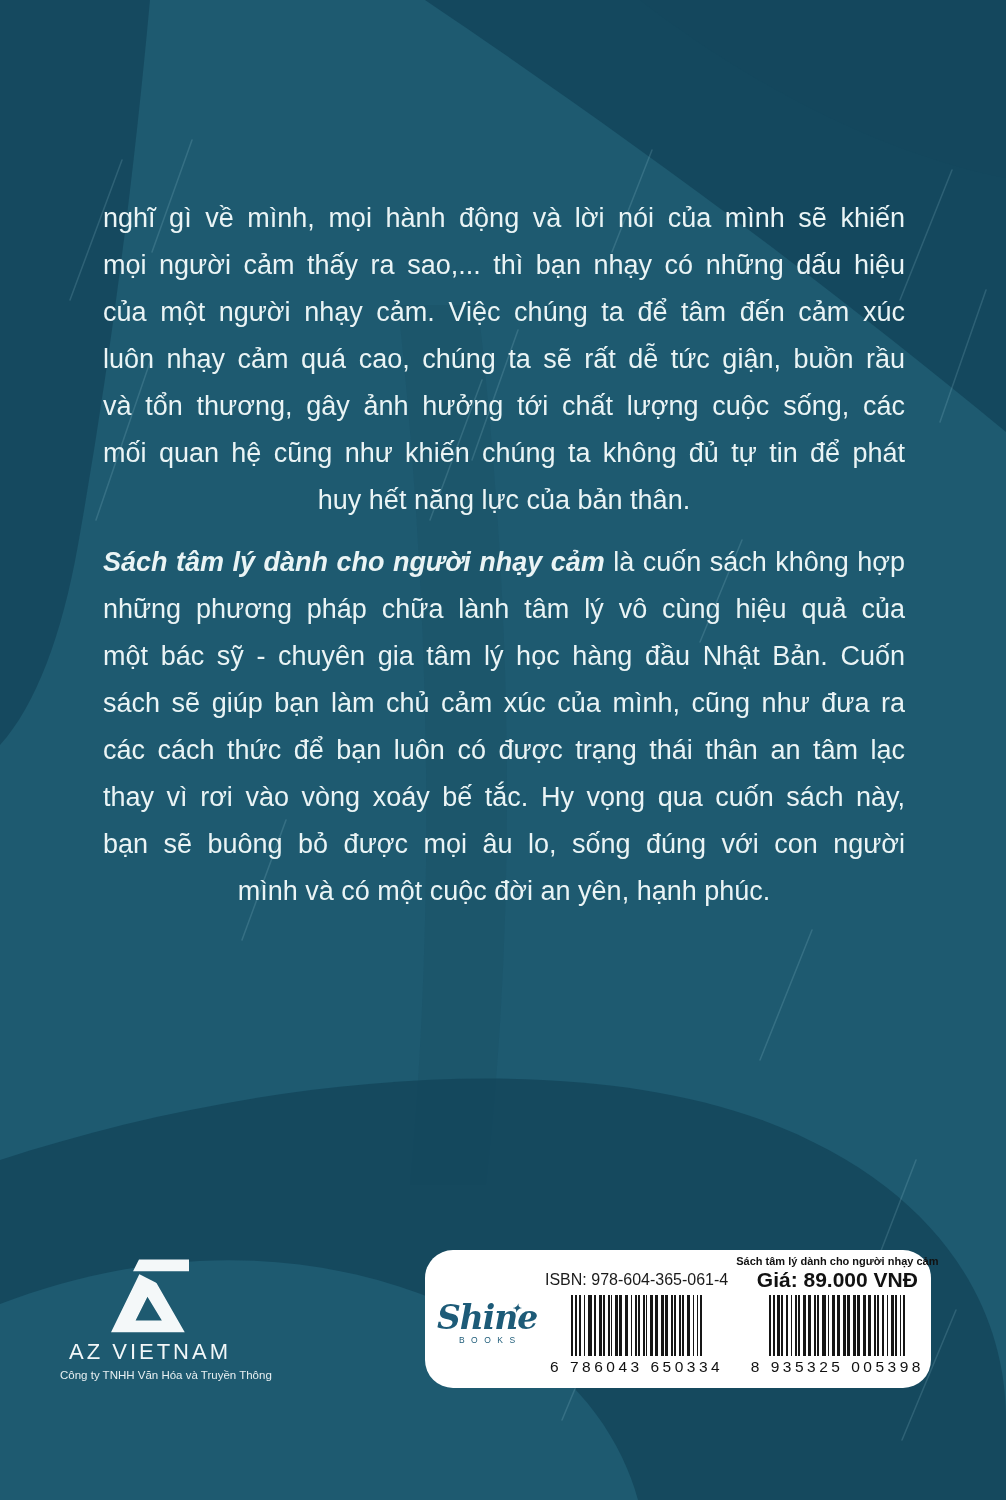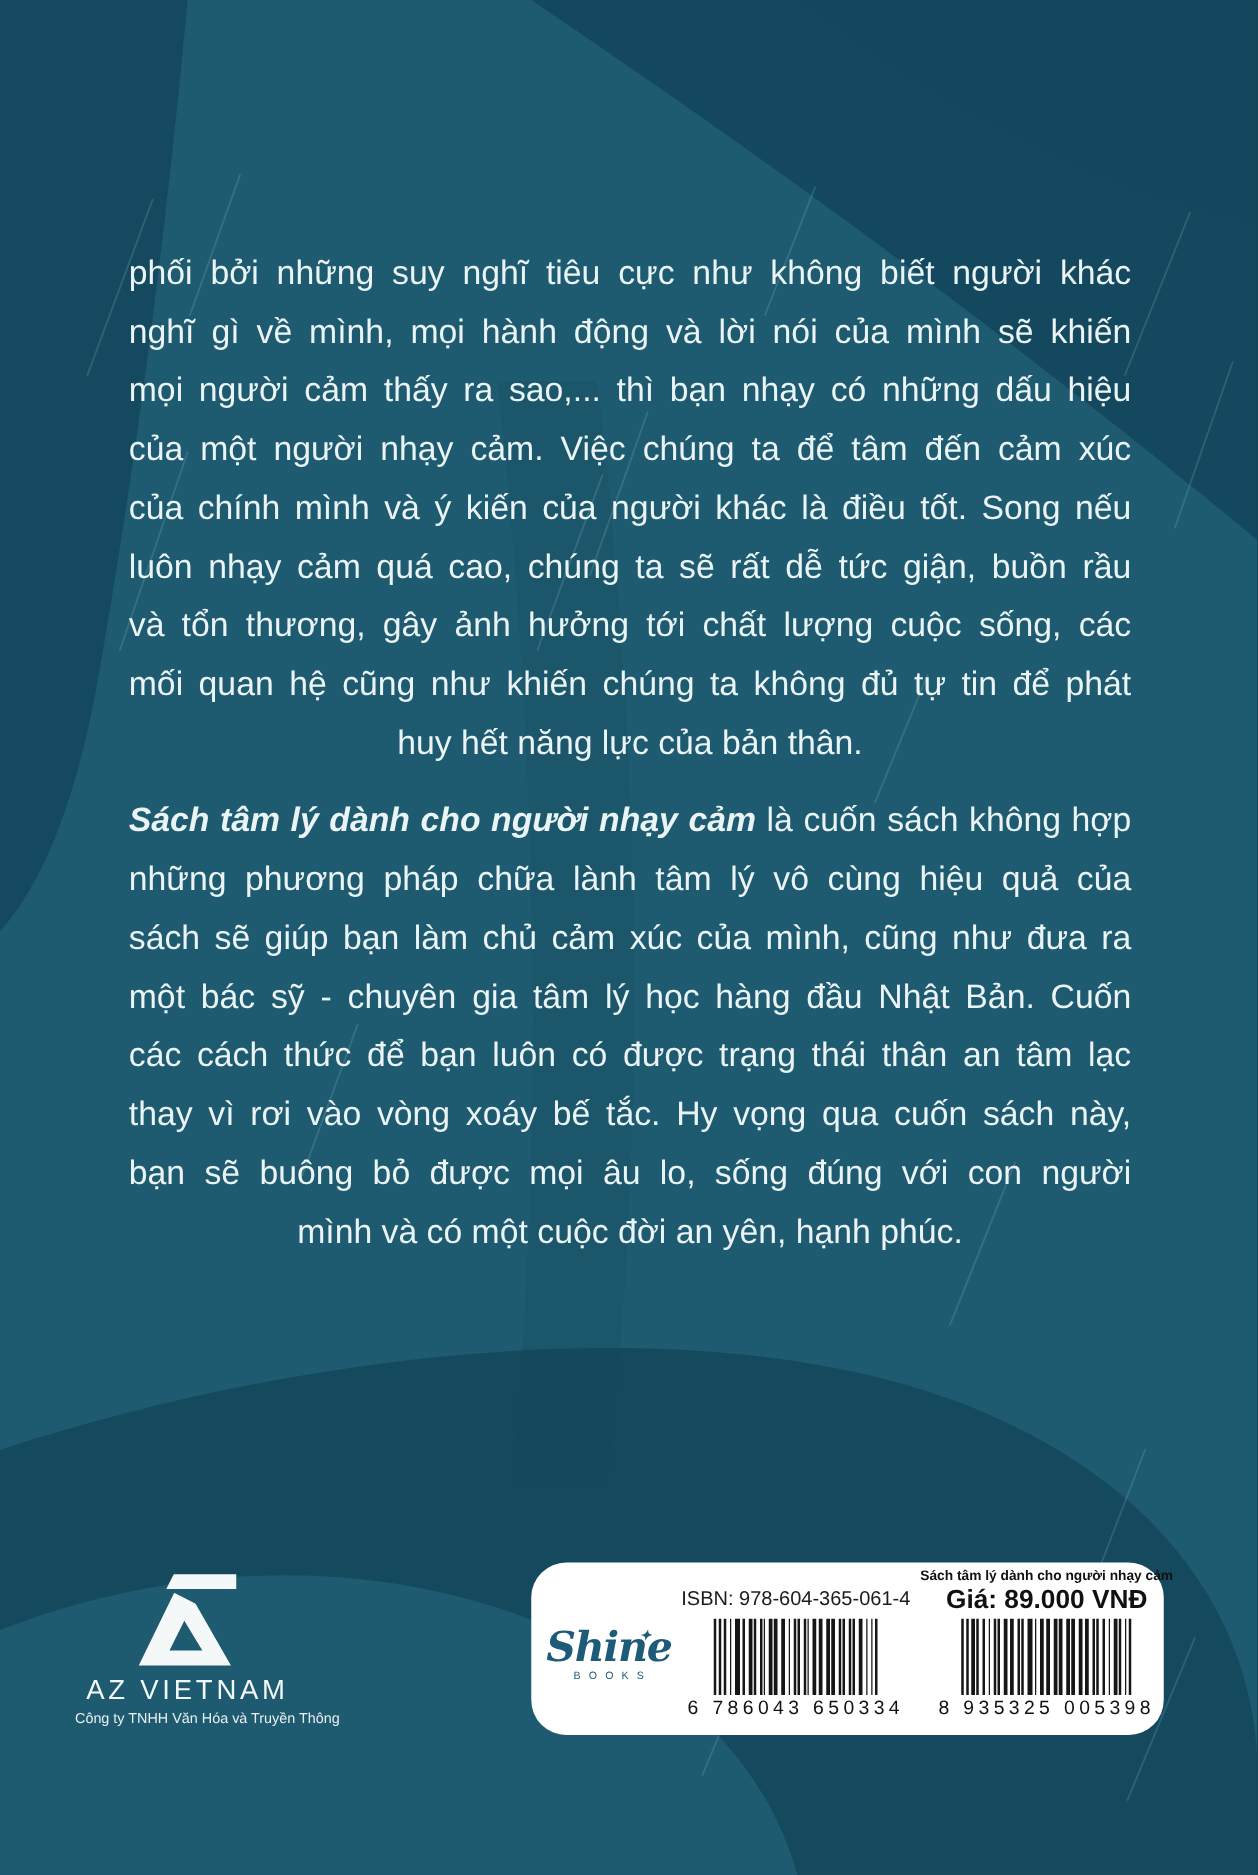--- a/index.html
+++ b/index.html
@@ -78,36 +78,34 @@
       <line x1="242" y1="940" x2="286" y2="820"></line>
       <line x1="760" y1="1060" x2="812" y2="930"></line>
       <line x1="862" y1="1300" x2="916" y2="1160"></line>
       <line x1="902" y1="1440" x2="956" y2="1310"></line>
       <line x1="562" y1="1420" x2="612" y2="1300"></line>
     </g>
   </svg>
 
   <div class="textcol">
     <div class="plist">
-        <div class="line">phối bởi những suy nghĩ tiêu cực như không biết người khác</div>
         <div class="line">nghĩ gì về mình, mọi hành động và lời nói của mình sẽ khiến</div>
         <div class="line">mọi người cảm thấy ra sao,... thì bạn nhạy có những dấu hiệu</div>
         <div class="line">của một người nhạy cảm. Việc chúng ta để tâm đến cảm xúc</div>
-        <div class="line">của chính mình và ý kiến của người khác là điều tốt. Song nếu</div>
         <div class="line">luôn nhạy cảm quá cao, chúng ta sẽ rất dễ tức giận, buồn rầu</div>
         <div class="line">và tổn thương, gây ảnh hưởng tới chất lượng cuộc sống, các</div>
         <div class="line">mối quan hệ cũng như khiến chúng ta không đủ tự tin để phát</div>
         <div class="line">huy hết năng lực của bản thân.</div>
       </div>
     <div class="para2">
       <div class="line"><span class="em">Sách tâm lý dành cho người nhạy cảm</span><span> là cuốn sách không hợp</span></div>
       <div class="plist">
           <div class="line">những phương pháp chữa lành tâm lý vô cùng hiệu quả của</div>
+          <div class="line">một bác sỹ - chuyên gia tâm lý học hàng đầu Nhật Bản. Cuốn</div>
           <div class="line">sách sẽ giúp bạn làm chủ cảm xúc của mình, cũng như đưa ra</div>
-          <div class="line">một bác sỹ - chuyên gia tâm lý học hàng đầu Nhật Bản. Cuốn</div>
           <div class="line">các cách thức để bạn luôn có được trạng thái thân an tâm lạc</div>
           <div class="line">thay vì rơi vào vòng xoáy bế tắc. Hy vọng qua cuốn sách này,</div>
           <div class="line">bạn sẽ buông bỏ được mọi âu lo, sống đúng với con người</div>
           <div class="line">mình và có một cuộc đời an yên, hạnh phúc.</div>
         </div>
     </div>
   </div>
 
   <div class="publisher">
     <svg class="azlogo" viewBox="0 0 100 92" aria-hidden="true">

